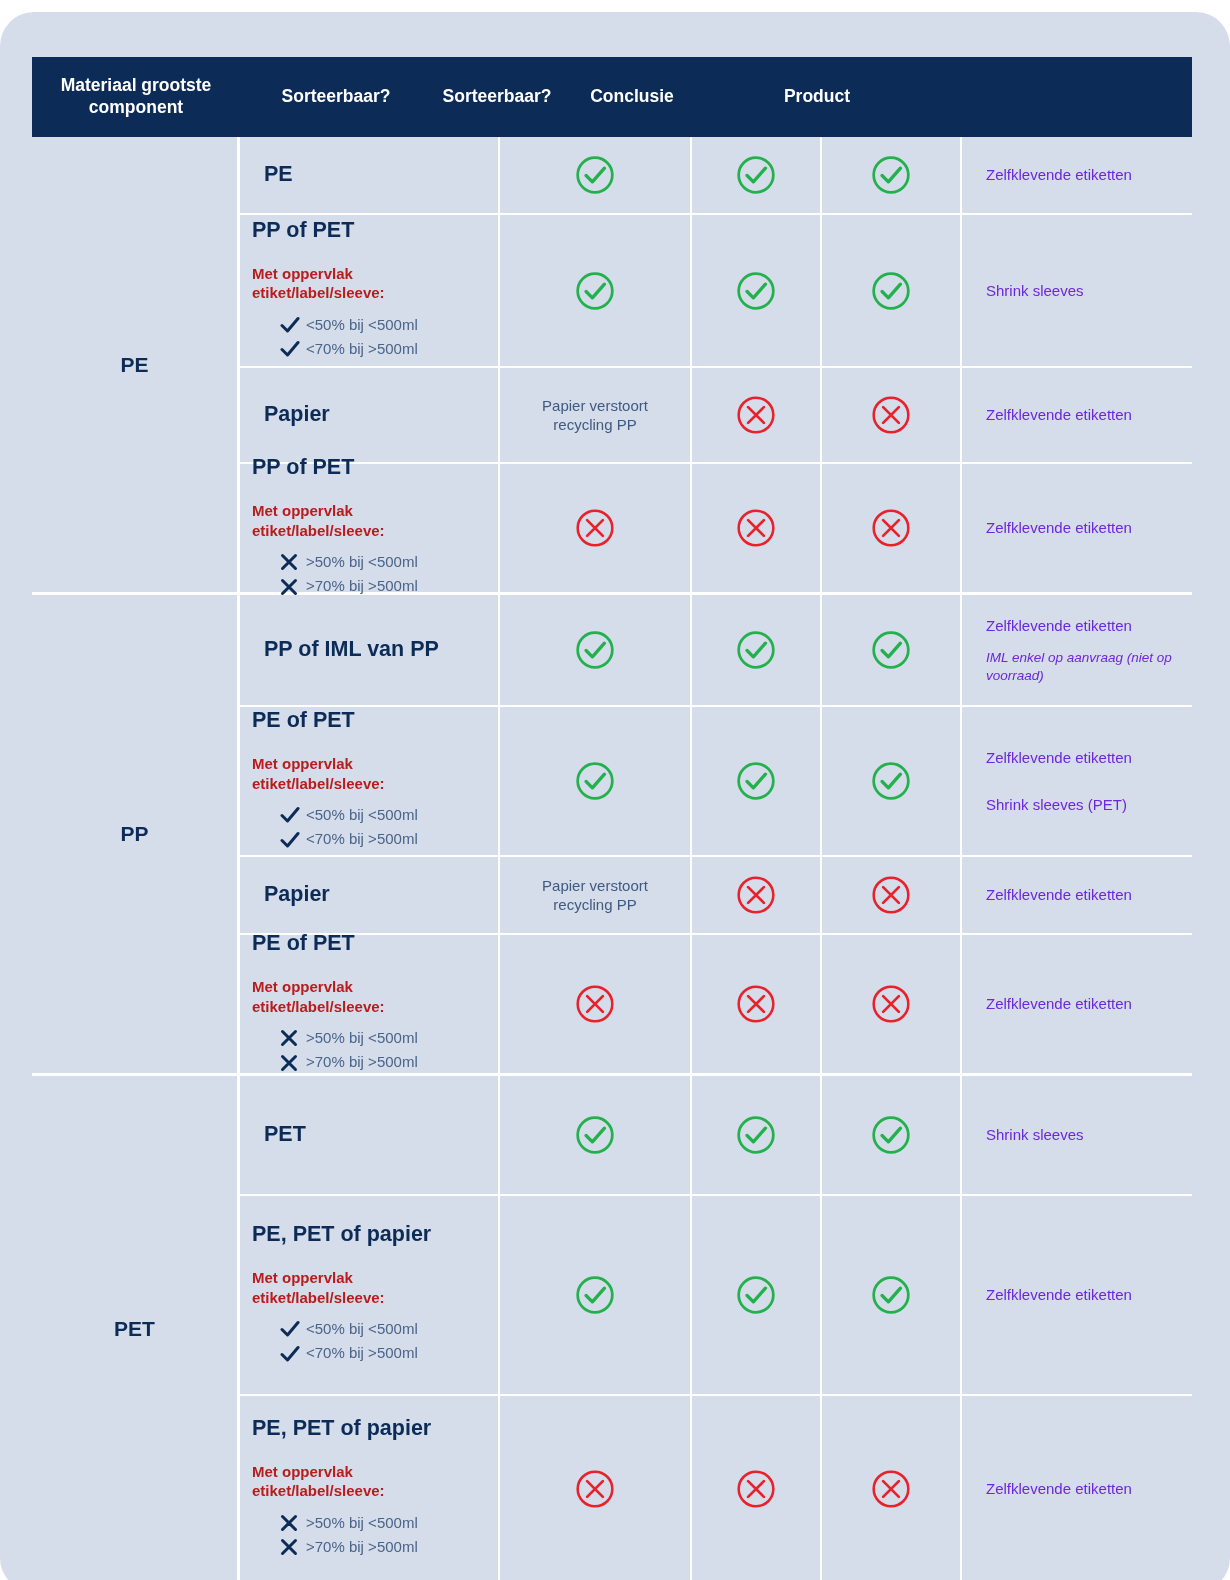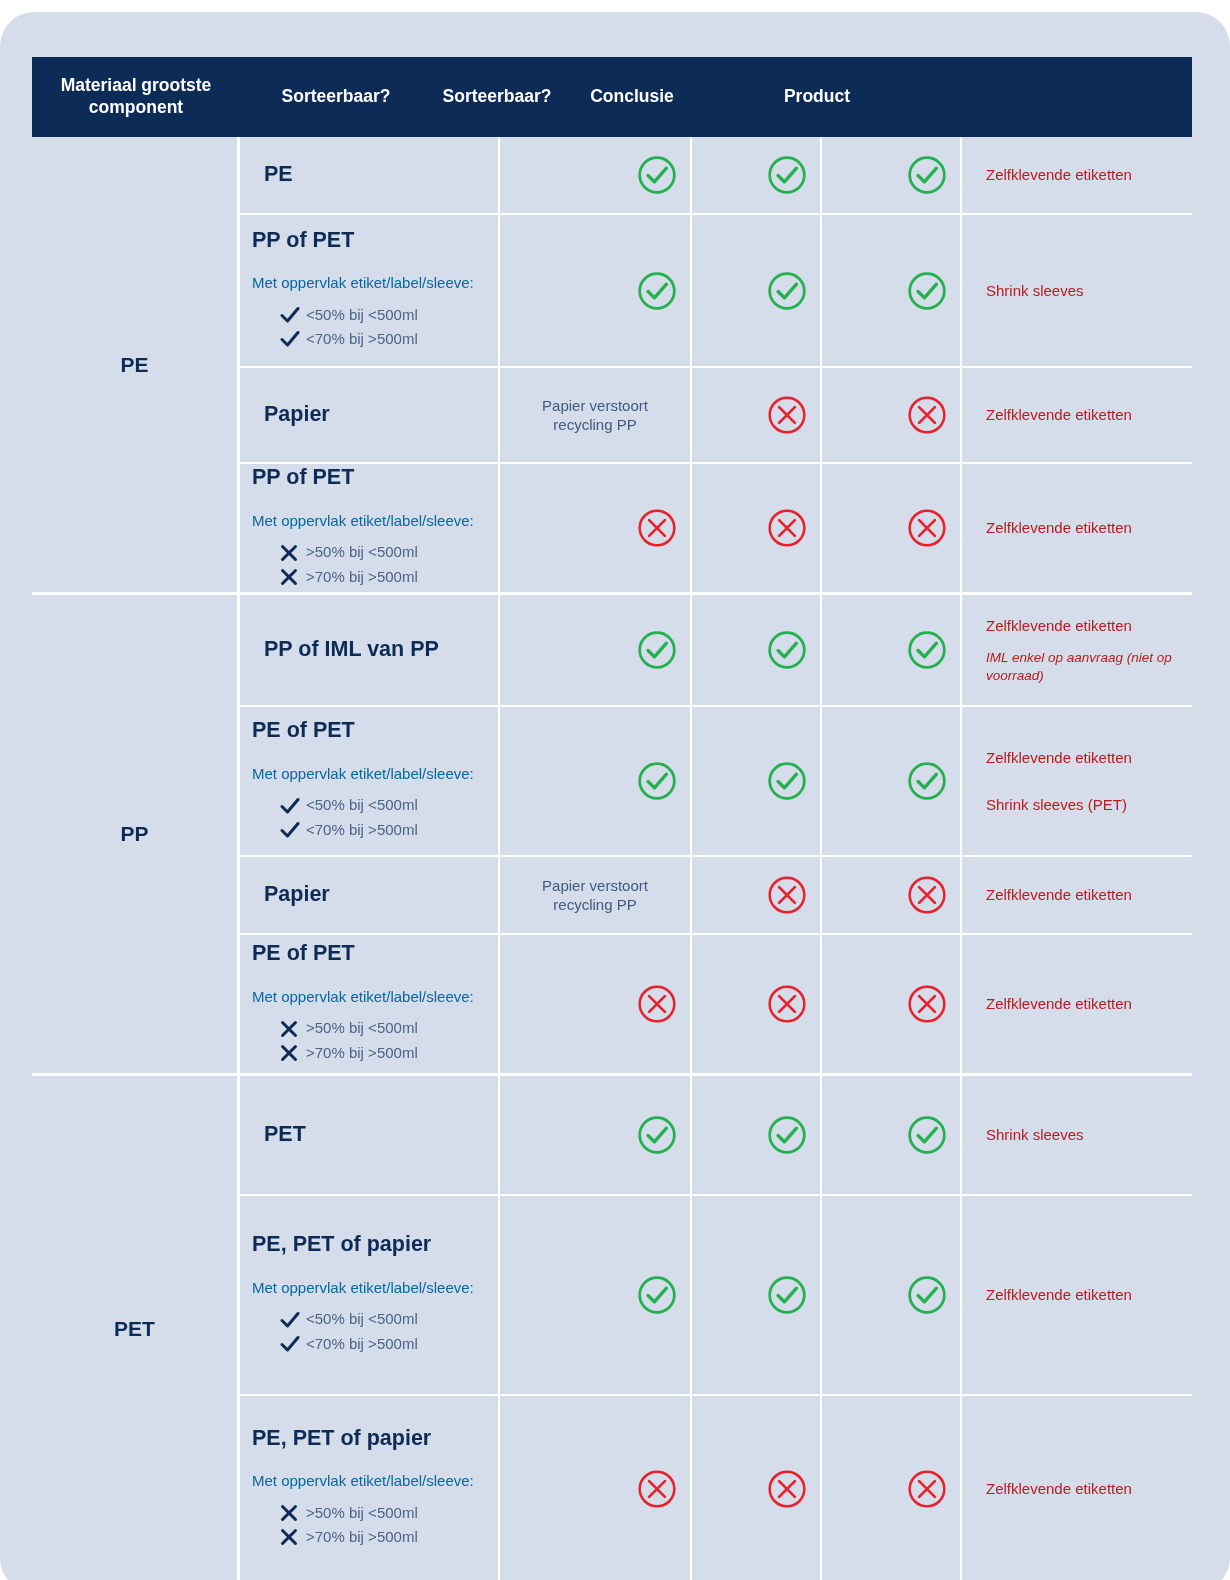--- a/index.html
+++ b/index.html
@@ -72,34 +72,35 @@
   .row:last-child{border-bottom:none;}
 
   .cell{
     box-sizing:border-box;
     padding:10px 12px;
     display:flex;
     flex-direction:column;
     justify-content:center;
   }
   .cell.bordered{border-right:2px solid #ffffff;}
-  .cell.center{align-items:flex-end;text-align:center;}
+  .cell.center{align-items:center;text-align:center;}
 
   .label-title{
     color:#0c2c57;
     font-weight:bold;
     font-size:21.5px;
     line-height:1.2;
   }
   .label-title.indent{margin-left:12px;}
   .label-sub{
-    color:#0369a1;
+    color:#b91c1c;
     font-size:15px;
     line-height:1.3;
     margin-top:20px;
+    font-weight:bold;
   }
   .bullets{margin-top:8px;}
   .bullet{
     display:flex;align-items:center;
     color:#4a6489;
     font-size:15px;
     line-height:1.35;
     margin:4px 0;
     padding-left:28px;
   }
@@ -118,21 +119,21 @@
     color:#3f5a80;
     font-size:15px;
     line-height:1.3;
   }
   .note.ital{font-style:italic;font-size:13.5px;line-height:1.28;margin-top:14px;}
 
   .mark{display:flex;align-items:center;justify-content:center;}
   .mark svg{display:block;}
 
   .prod{
-    color:#b91c1c;
+    color:#6d28d9;
     font-size:15px;
     line-height:1.3;
     padding-left:12px;
   }
 </style>
 </head>
 <body>
 
 <div class="page">
   <div class="table">

